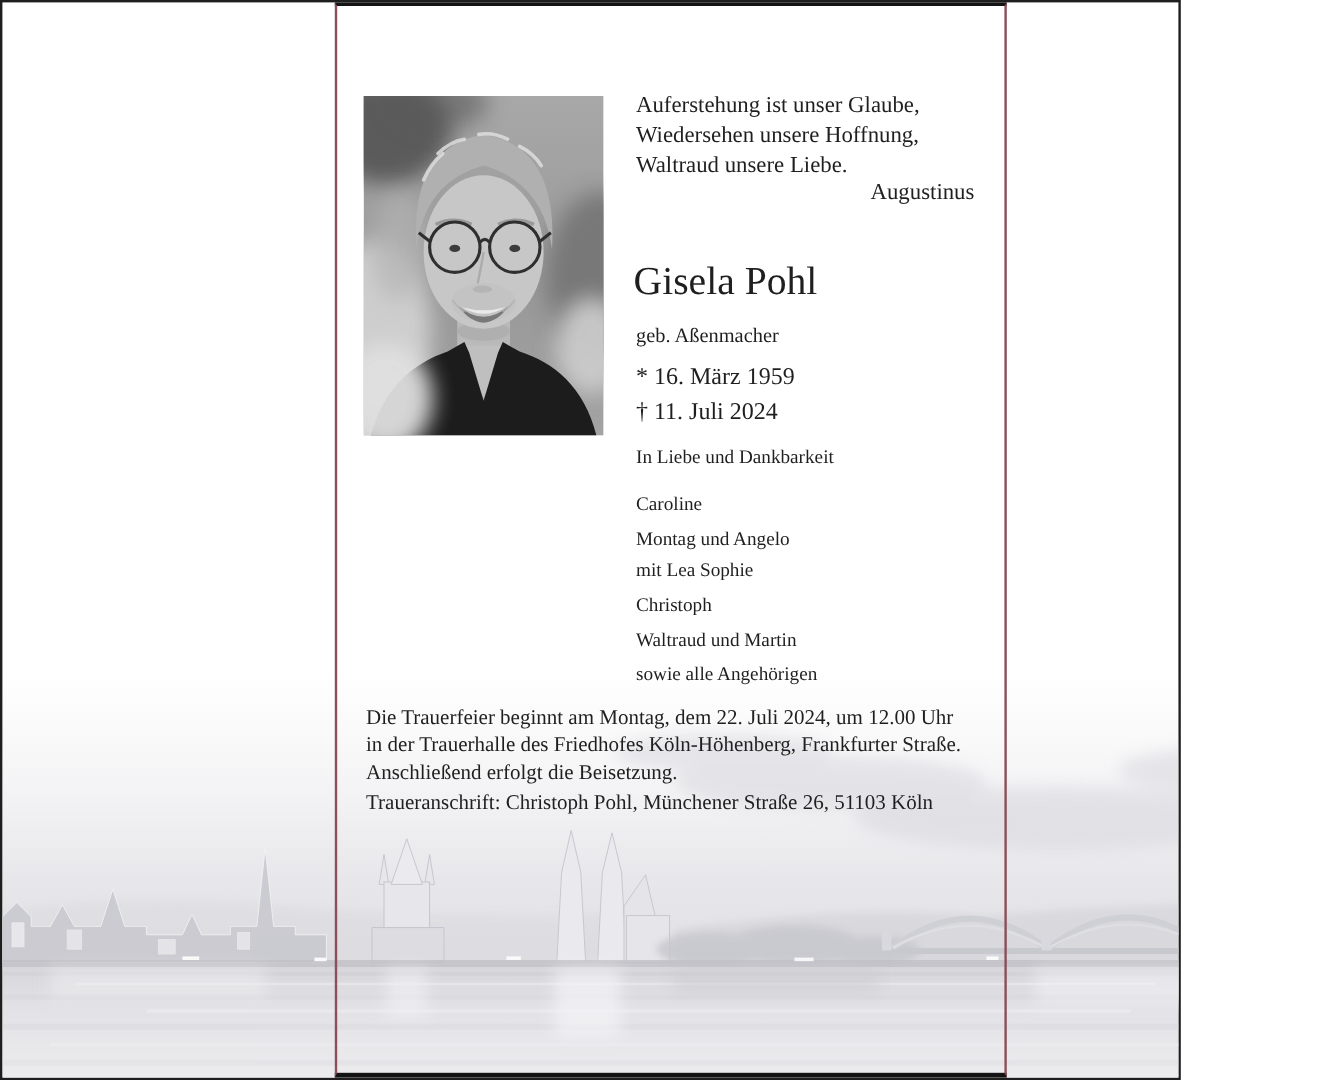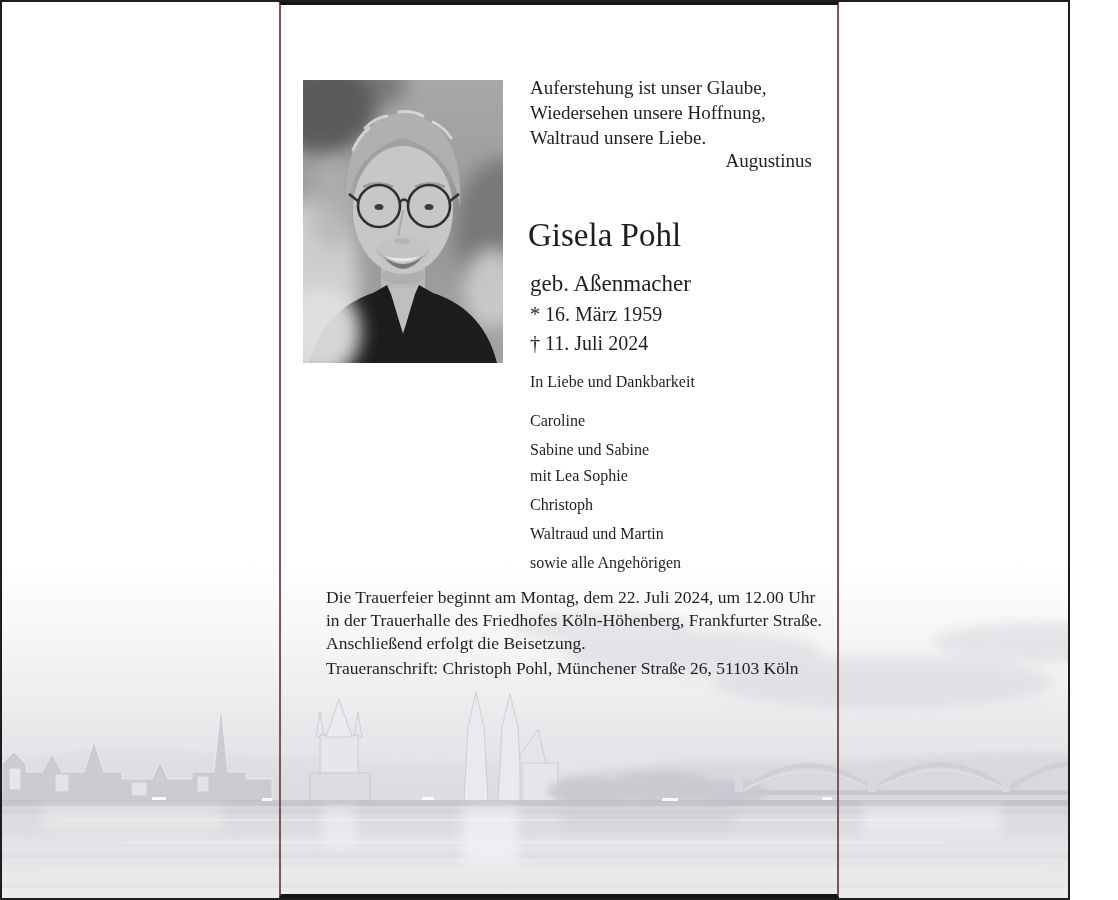--- a/index.html
+++ b/index.html
@@ -1,42 +1,42 @@
 <!DOCTYPE html>
 <html><head>
 <meta charset="utf-8">
 <style>
   html,body{margin:0;padding:0;background:#ffffff;}
   .canvas{
-    position:relative;width:1070px;height:900px;box-sizing:border-box;
+    position:relative;width:984px;height:900px;box-sizing:border-box;
     background:#ffffff;overflow:hidden;border:2px solid #1e1e1e;
     font-family:"Liberation Serif","DejaVu Serif",serif;color:#1f1f1f;
   }
   .abs{position:absolute;}
   
   .notice-frame{
     position:absolute;left:277px;top:0;width:560px;height:100%;
     box-sizing:border-box;pointer-events:none;z-index:3;
     border-left:2px solid #8a4f58;border-right:2px solid #8a4f58;
     border-top:3px solid #141414;border-bottom:4px solid #141414;
   }
   .skyline{position:absolute;left:0;top:555px;width:1118px;height:345px;z-index:1;}
   .content{position:absolute;inset:0;z-index:4;}
   .photo{position:absolute;left:301px;top:78px;width:200px;height:283px;z-index:4;}
   .quote{left:528px;top:73px;width:282px;font-size:19px;line-height:25px;}
   .quote .qline{white-space:nowrap;}
   .quote .attribution{text-align:right;margin-top:-2px;}
   .name{left:526px;top:217px;font-size:33px;line-height:1;white-space:nowrap;font-weight:400;}
-  .maiden{left:528px;top:268px;font-size:23px;line-height:1.2;white-space:nowrap;}
+  .maiden{left:528px;top:268px;font-size:17px;line-height:1.2;white-space:nowrap;}
   .dates{left:528px;top:298px;font-size:20px;line-height:29px;white-space:nowrap;}
   .tribute{left:528px;top:371px;font-size:16px;white-space:nowrap;}
   .mourners{left:528px;top:406px;font-size:16px;line-height:26px;}
   .mourners .m{margin-top:3px;white-space:nowrap;}
   .mourners .m.first, .mourners .m.sub{margin-top:0;}
-  .funeral{left:303px;top:584px;font-size:17.5px;line-height:23px;margin-left:21px;}
+  .funeral{left:303px;top:584px;font-size:17.5px;line-height:23px;}
   .funeral div{white-space:nowrap;}
   .funeral .address{margin-top:2px;}
 </style>
 </head>
 <body>
 
 <div class="canvas">
 
   <svg class="skyline" viewBox="0 0 1118 345" aria-hidden="true">
     <defs>
@@ -225,21 +225,21 @@
     <div class="abs maiden">geb. Aßenmacher</div>
     <div class="abs dates">
       <div>* 16. März 1959</div>
       <div>† 11. Juli 2024</div>
     </div>
 
     <div class="abs tribute">In Liebe und Dankbarkeit</div>
 
     <div class="abs mourners">
       <div class="m first">Caroline</div>
-      <div class="m">Sabine und Sabine</div>
+      <div class="m">Montag und Angelo</div>
       <div class="m sub">mit Lea Sophie</div>
       <div class="m">Christoph</div>
       <div class="m">Waltraud und Martin</div>
       <div class="m">sowie alle Angehörigen</div>
     </div>
 
     <div class="abs funeral">
       <div>Die Trauerfeier beginnt am Montag, dem 22. Juli 2024, um 12.00 Uhr</div>
       <div>in der Trauerhalle des Friedhofes Köln-Höhenberg, Frankfurter Straße.</div>
       <div>Anschließend erfolgt die Beisetzung.</div>

